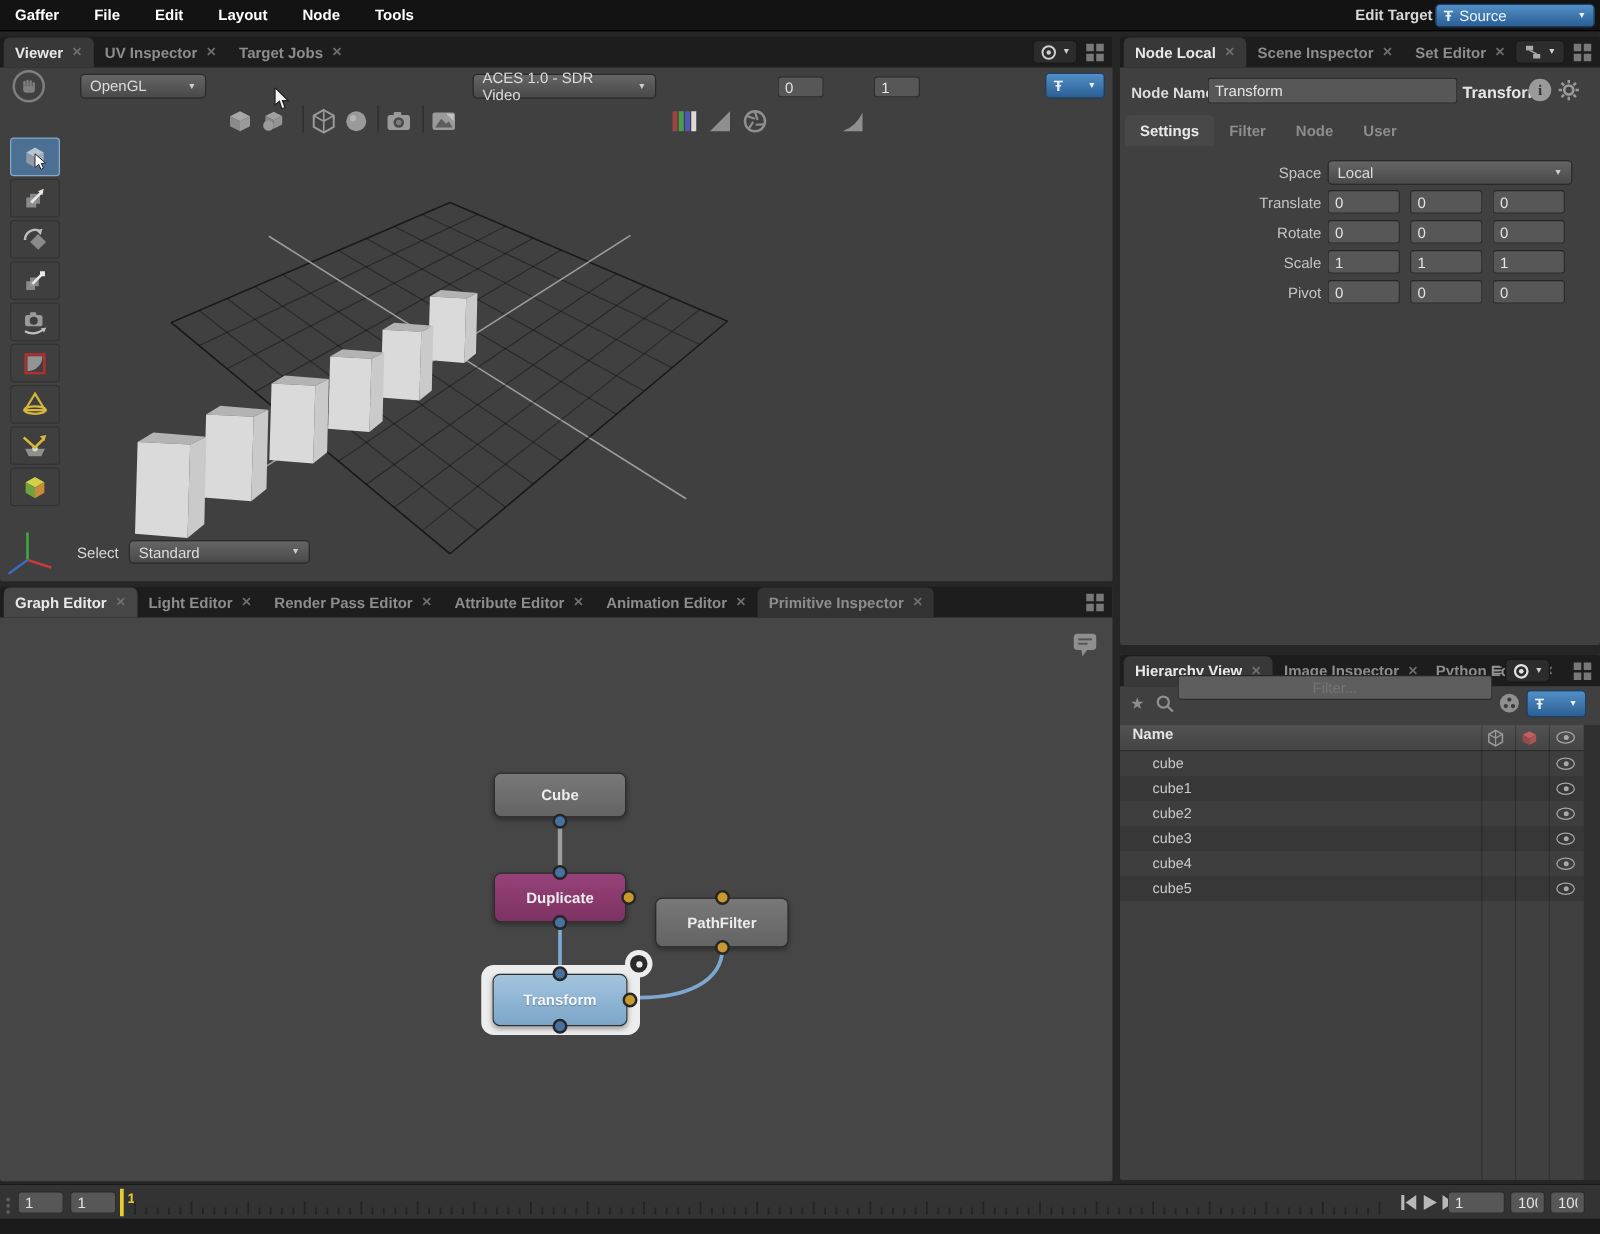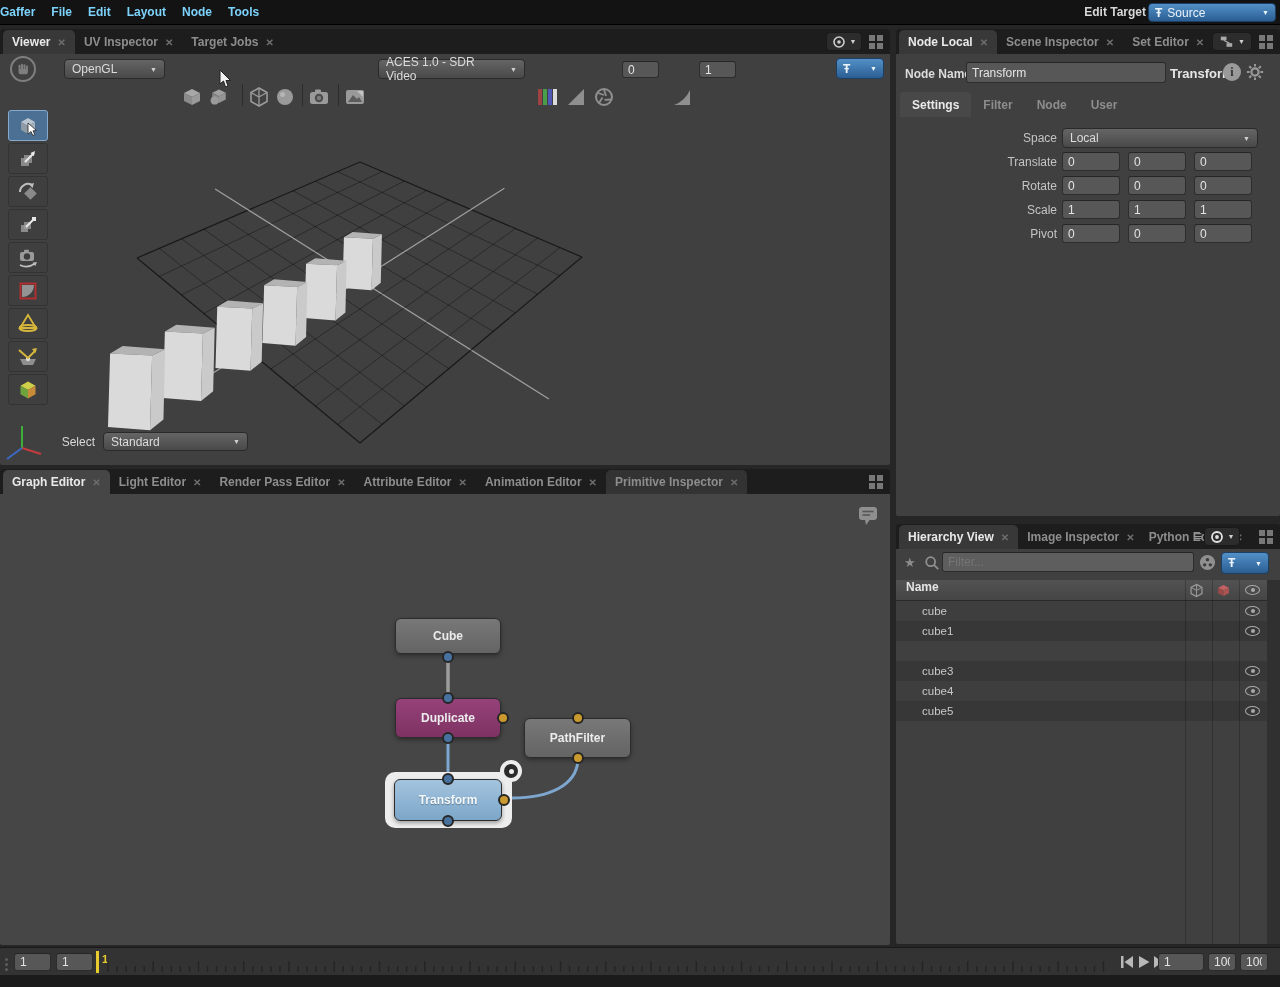--- a/index.html
+++ b/index.html
@@ -1,20 +1,20 @@
 <!DOCTYPE html>
 <html><head>
 <meta charset="utf-8">
 <style>
 *{margin:0;padding:0;box-sizing:border-box}
 html,body{width:1280px;height:987px;background:#262626;font-family:"Liberation Sans",sans-serif;overflow:hidden;position:relative;color:#ccc}
 .abs{position:absolute}
 
 #menubar{position:absolute;left:0;top:0;width:1280px;height:25px;background:#131313;display:flex;align-items:center;border-bottom:1px solid #000}
-#menubar .mi{font-size:12px;font-weight:bold;color:#7dd3fc;padding:0 16px 0 0;cursor:default}
+#menubar .mi{font-size:12px;font-weight:bold;color:#ffffff;padding:0 16px 0 12px;cursor:default}
 #edit-target{position:absolute;right:134px;top:5px;font-size:12px;font-weight:bold;color:#d8d8d8}
 
 .panel{position:absolute;background:#404040;border-radius:2px}
 .tabbar{position:absolute;left:0;right:0;top:0;height:25px;background:#1d1d1d;display:flex;align-items:flex-end;padding-left:3px;border-radius:2px 2px 0 0}
 .tab{height:24px;display:flex;align-items:center;padding:0 9px;border-radius:5px 5px 0 0;font-size:12px;font-weight:bold;color:#8d8d8d;gap:7px;white-space:nowrap}
 .tab .x{font-size:10px;color:#6f6f6f;font-weight:bold}
 .tab.active{color:#e9e9e9}
 .tab.lite{background:#333}
 
 .field{background:#575757;border:1px solid #2d2d2d;border-top-color:#262626;border-radius:3px;color:#e4e4e4;font-size:12px;padding:0 5px;font-family:inherit;outline:none}
@@ -501,21 +501,21 @@
         <rect x="1" y="9" width="6" height="6" fill="#787878"></rect>
         <rect x="9" y="9" width="6" height="6" fill="#787878"></rect>
       </svg>
   </div>
 
   <span class="abs" style="left:8px;top:31px;font-size:13px;color:#8d8d8d">★</span>
   <svg class="abs" style="left:28px;top:31px" width="16" height="16" viewBox="0 0 18 18">
       <circle cx="7.5" cy="7.5" r="5" fill="none" stroke="#909090" stroke-width="2"></circle>
       <line x1="11.5" y1="11.5" x2="16" y2="16" stroke="#909090" stroke-width="2"></line>
     </svg>
-  <input class="field abs" style="left: 46px; top: 28px; width: 252px; height: 20px; background: rgb(94, 94, 94);" placeholder="Filter...">
+  <input class="field abs" style="left: 46px; top: 16px; width: 252px; height: 20px; background: rgb(94, 94, 94); text-align: center;" placeholder="Filter...">
   <svg class="abs" style="left:303px;top:30px" width="17" height="17" viewBox="0 0 18 18">
       <circle cx="9" cy="9" r="8" fill="#8f8f8f"></circle>
       <circle cx="9" cy="6" r="1.8" fill="#3a3a3a"></circle>
       <circle cx="6" cy="11.5" r="1.8" fill="#3a3a3a"></circle>
       <circle cx="12" cy="11.5" r="1.8" fill="#3a3a3a"></circle>
     </svg>
   <div class="bluebtn abs" style="left:325px;top:28px;width:48px;height:22px">
       <span class="pin">Ŧ</span>
       <span class="arr">▼</span>
     </div>
@@ -534,20 +534,24 @@
     <span class="eye" style="left:349px;top:5px"></span>
   </div>
 
   <div class="abs" style="left:0;top:77px;right:0;bottom:0;overflow:hidden" id="hier-rows">
     <div class="hrow even" style="top:0">
         <span class="nm">cube</span>
         <span class="eye"></span>
       </div>
     <div class="hrow odd" style="top:20px">
         <span class="nm">cube1</span>
+        <span class="eye"></span>
+      </div>
+    <div class="hrow even" style="top:40px">
+        <span class="nm">cube2</span>
         <span class="eye"></span>
       </div>
     <div class="hrow odd" style="top:60px">
         <span class="nm">cube3</span>
         <span class="eye"></span>
       </div>
     <div class="hrow even" style="top:80px">
         <span class="nm">cube4</span>
         <span class="eye"></span>
       </div>

